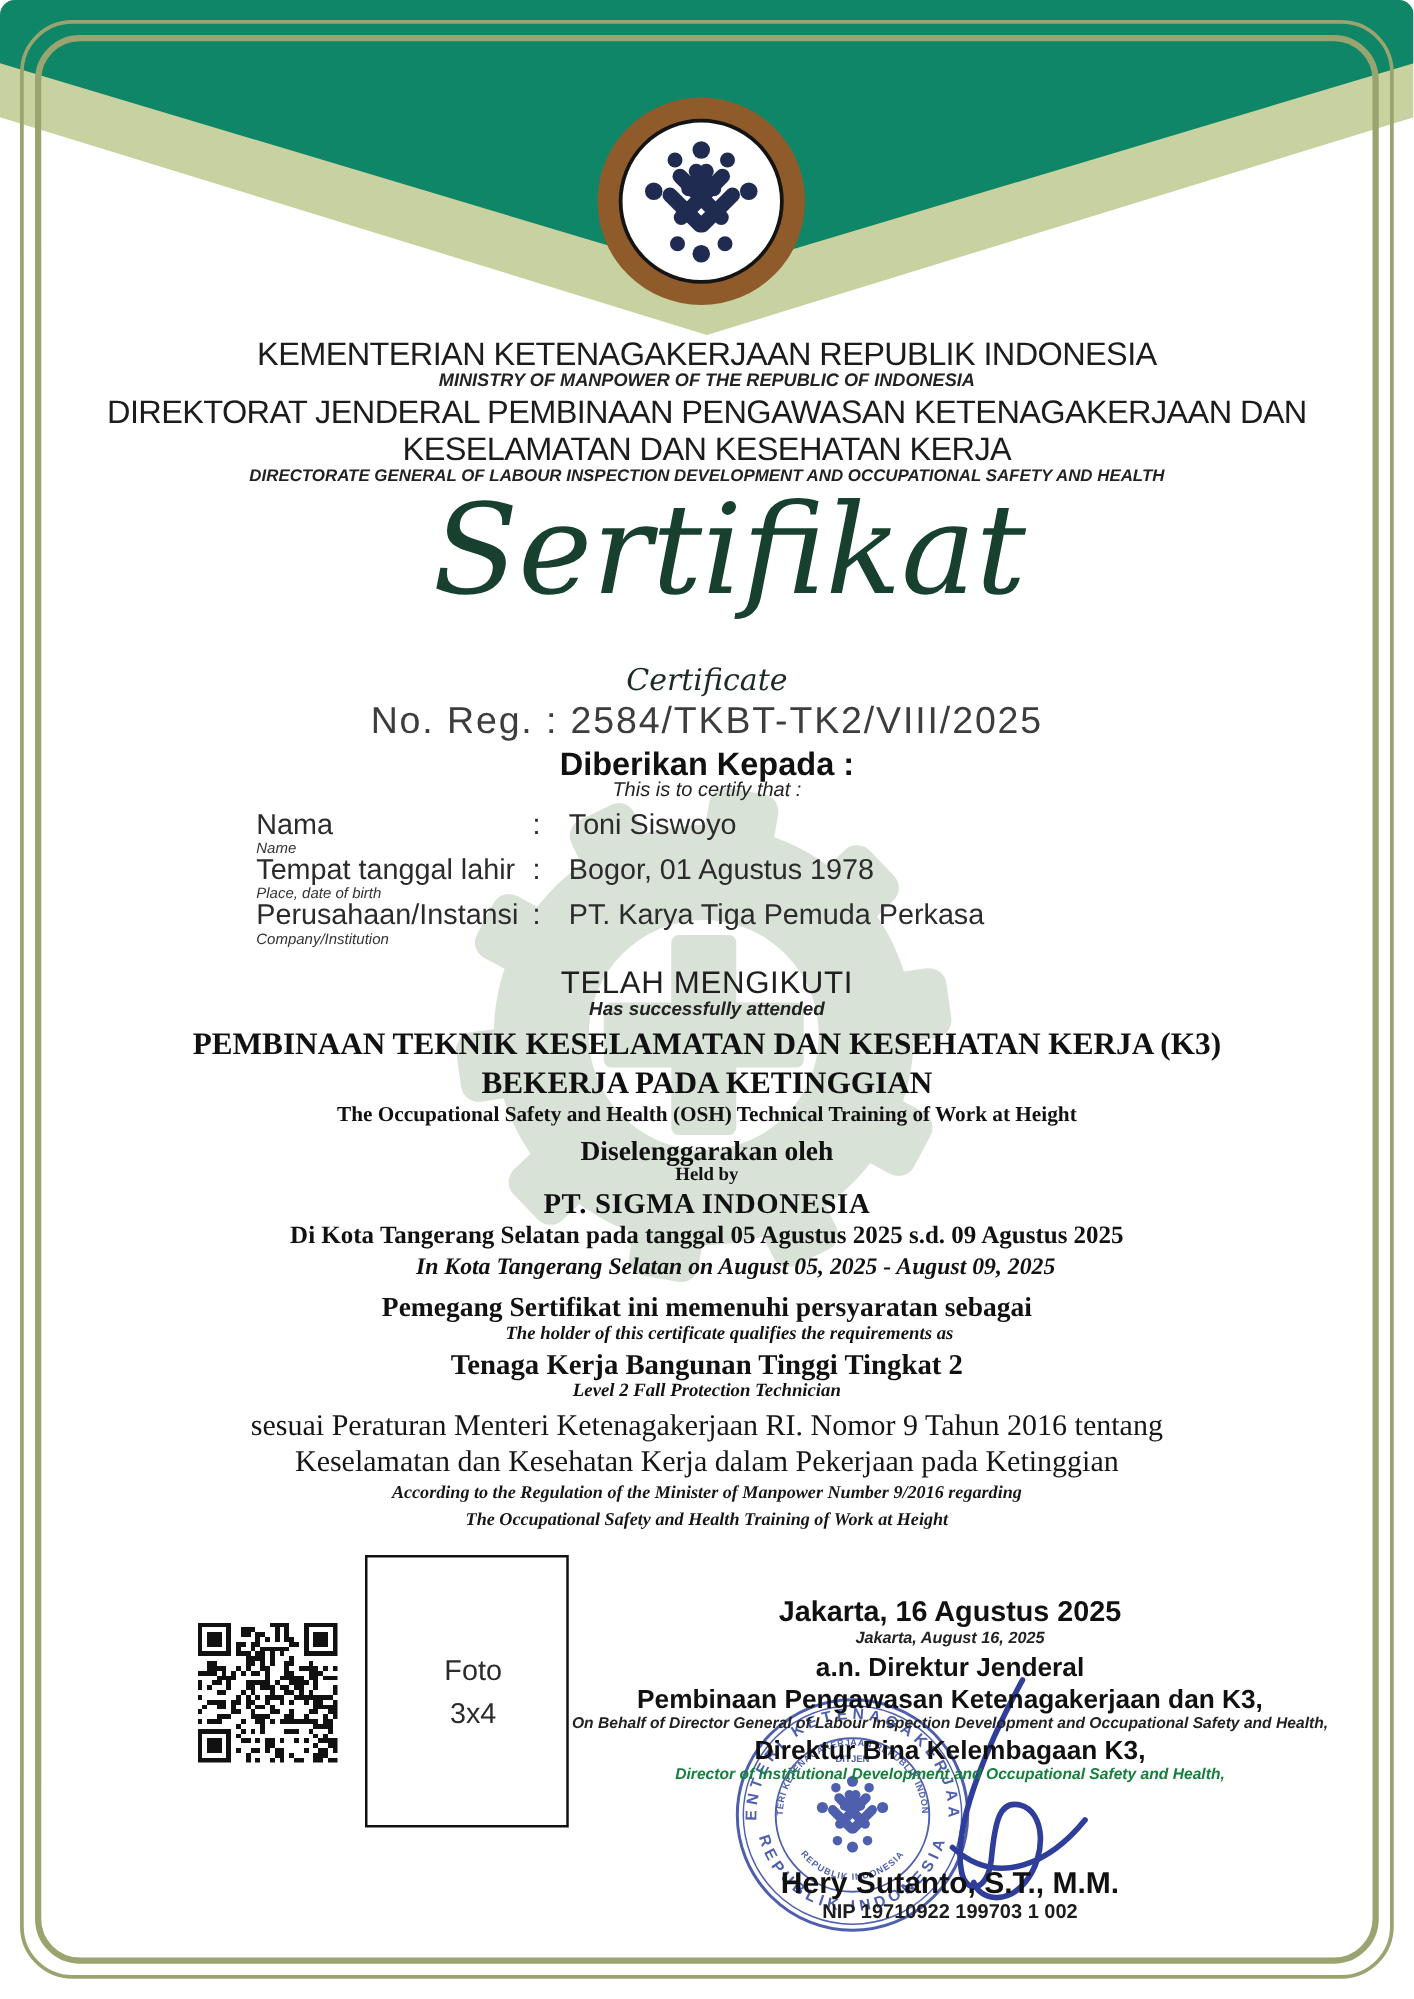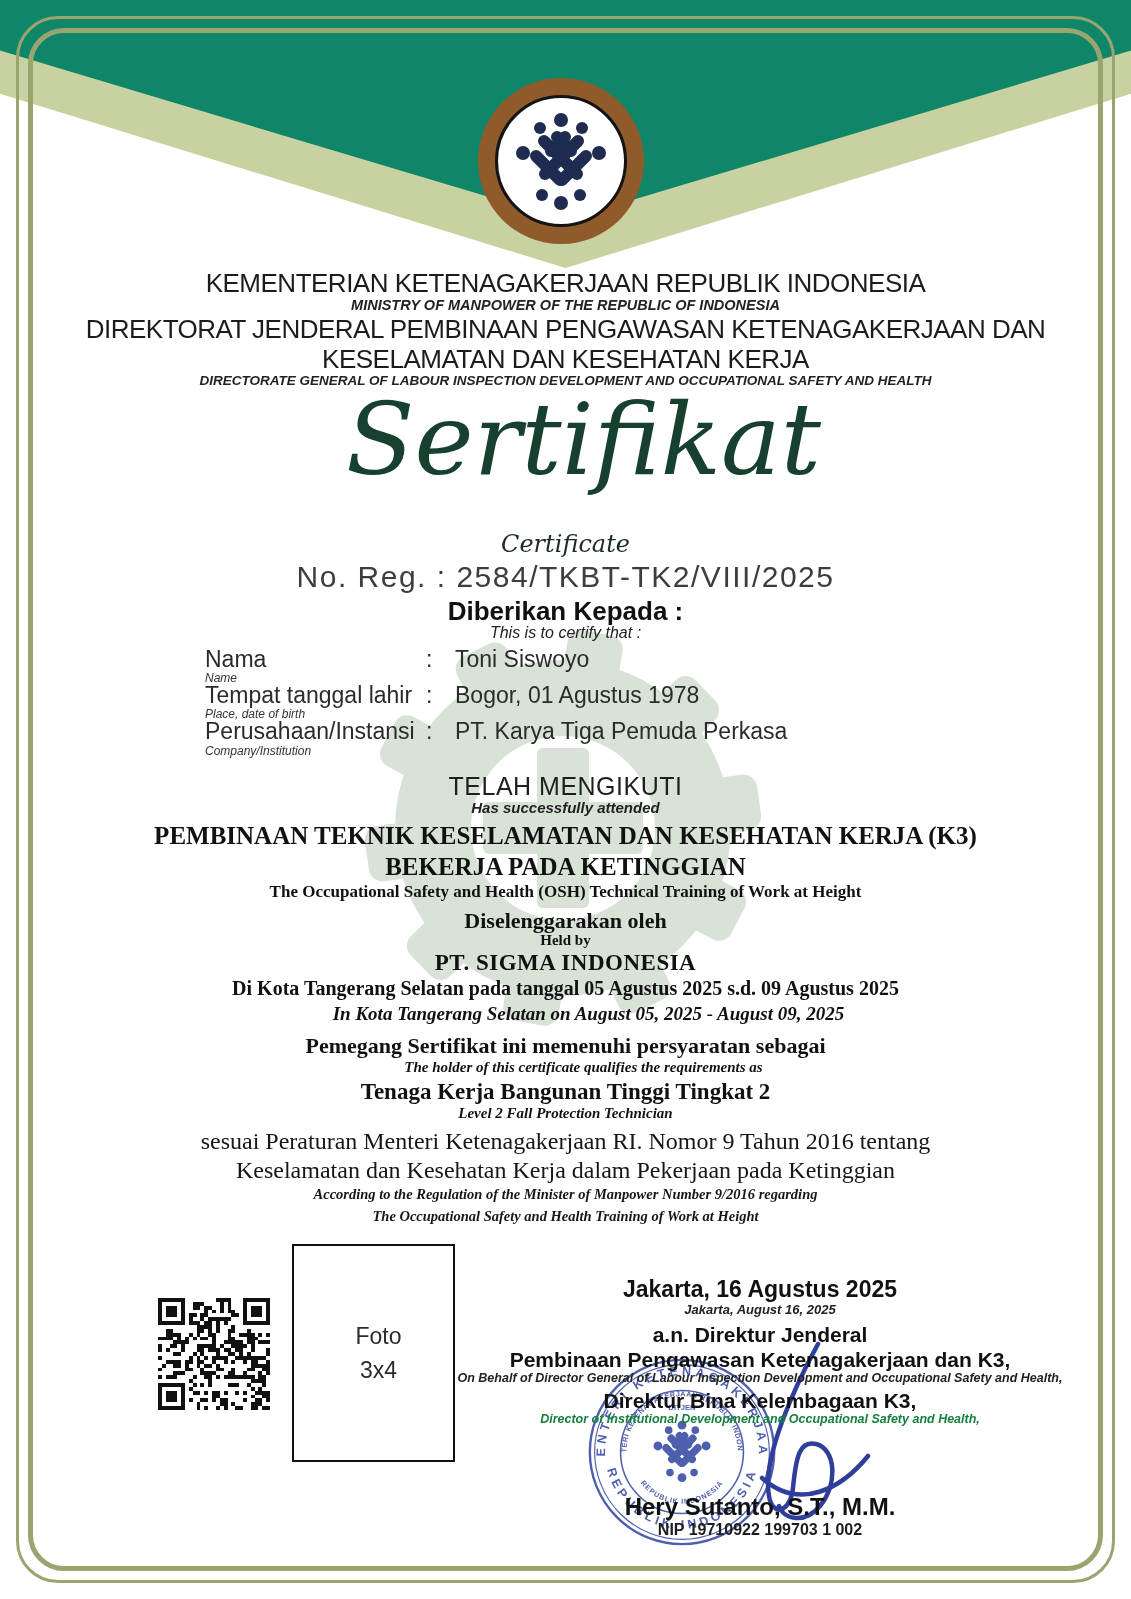--- a/index.html
+++ b/index.html
@@ -3,21 +3,21 @@
 <meta charset="utf-8">
 <style>
   :root{
     --dark-green:#0E8667; --sage:#C8D1A0; --border-olive:#9AA46F;
     --title-green:#17402F; --brown:#8F5B2B; --navy:#1F2B50;
     --stamp-blue:#4052A8; --sig-blue:#2F3E9B; --watermark:#D8E2D7; --ink:#262626;
   }
   *{margin:0;padding:0;box-sizing:border-box;}
   html,body{background:#fff;}
   .page{position:relative;width:1131px;height:1599px;background:#fff;overflow:hidden;
-        font-family:"Liberation Sans",sans-serif;color:var(--ink);}
+        font-family:"Liberation Sans",sans-serif;color:var(--ink);border-radius:12px;}
   
   .band{position:absolute;left:0;top:0;width:1131px;}
   .band.sage{height:268px;background:var(--sage);
     clip-path:polygon(0 0,100% 0,100% 35%,50% 100%,0 35%);}
   .band.green{height:220px;background:var(--dark-green);
     clip-path:polygon(0 0,100% 0,100% 23%,50% 100%,0 23%);}
   
   .frame-outer{position:absolute;inset:16px;border:3px solid var(--border-olive);border-radius:42px;pointer-events:none;}
   .frame-inner{position:absolute;inset:28px;border:5px solid var(--border-olive);border-radius:36px;pointer-events:none;}
   

